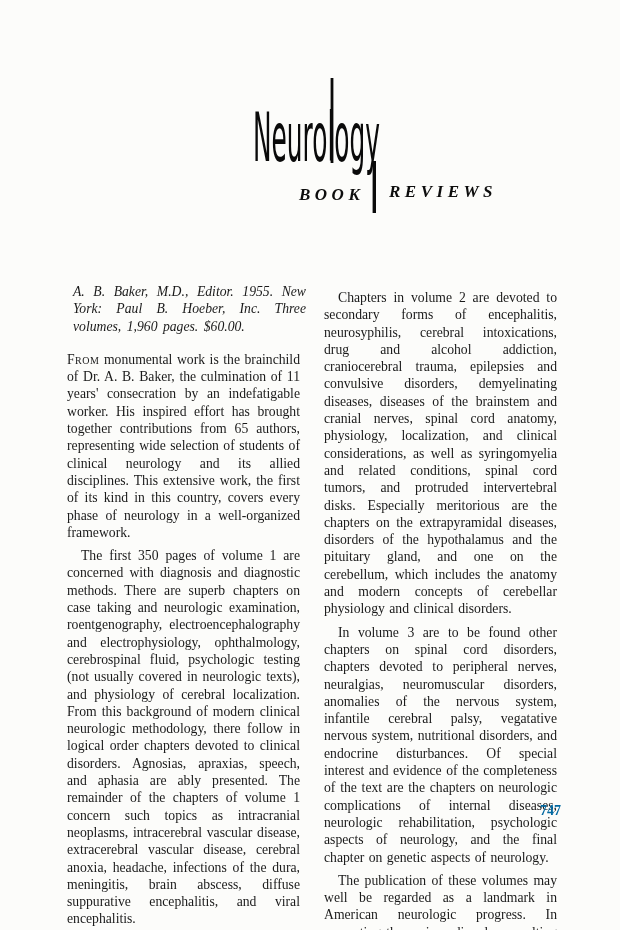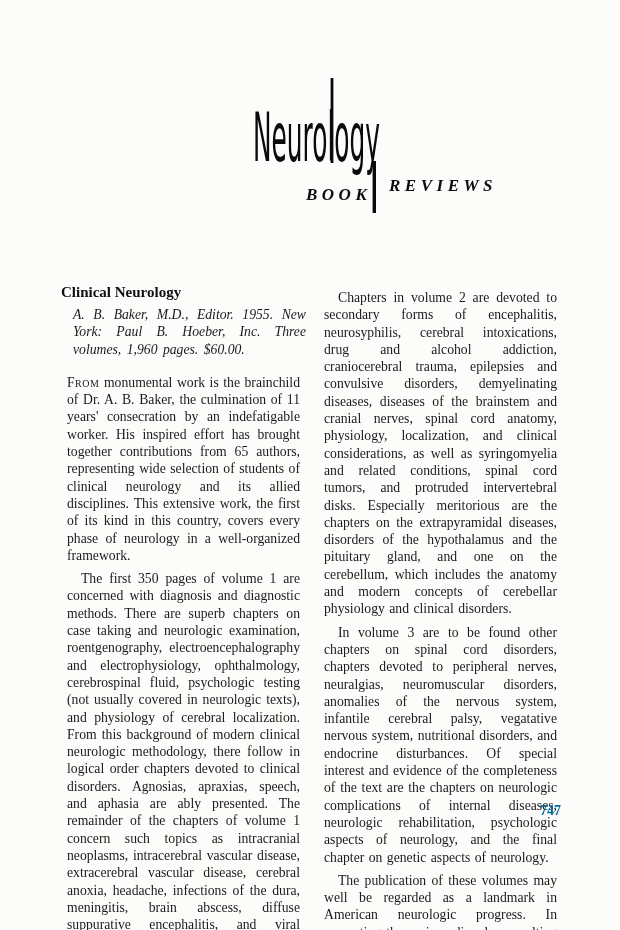--- a/index.html
+++ b/index.html
@@ -20,22 +20,22 @@
   .section-label {
     position: absolute;
     font-family: "Liberation Serif", serif;
     font-style: italic;
     font-weight: bold;
     font-size: 17px;
     letter-spacing: 4.5px;
     color: #0d0d0d;
     white-space: nowrap;
   }
-  #book-label    { left: 306px; top: 185px; }
-  #reviews-label { left: 389px; top: 176px; }
+  #book-label    { left: 299px; top: 185px; }
+  #reviews-label { left: 389px; top: 182px; }
 
   
   .column {
     position: absolute;
     top: 283px;
     width: 245px;
     font-size: 13.7px;
     line-height: 17.3px;
     text-align: justify;
     color: #1a1a1a;
@@ -81,21 +81,20 @@
   <svg id="masthead-svg" width="620" height="240" viewBox="0 0 620 240" aria-hidden="true">
     <text x="253" y="161" font-family="DejaVu Sans, sans-serif" font-size="68" textLength="127" lengthAdjust="spacingAndGlyphs" fill="#0a0a0a">Neurology</text>
     <rect x="330.6" y="78" width="2.8" height="85" fill="#0a0a0a"></rect>
     <rect x="372.6" y="161" width="3.4" height="52" fill="#0a0a0a"></rect>
   </svg>
 
   <span id="book-label" class="section-label">BOOK</span>
   <span id="reviews-label" class="section-label">REVIEWS</span>
 
   <div id="left-column" class="column">
-    <h2 class="review-title">Clinical Neurology</h2>
     <p class="citation">A. B. Baker, M.D., Editor. 1955. New York: Paul B. Hoeber, Inc. Three volumes, 1,960 pages. $60.00.</p>
     <p class="para">
       <span class="lead-smallcaps">From</span>
       <span>monumental work is the brainchild of Dr. A. B. Baker, the culmination of 11 years' consecration by an indefatigable worker. His inspired effort has brought together contributions from 65 authors, representing wide selection of students of clinical neurology and its allied disciplines. This extensive work, the first of its kind in this country, covers every phase of neurology in a well-organized framework.</span>
     </p>
     <p class="para indent">The first 350 pages of volume 1 are concerned with diagnosis and diagnostic methods. There are superb chapters on case taking and neurologic examination, roentgenography, electroencephalography and electrophysiology, ophthalmology, cerebrospinal fluid, psychologic testing (not usually covered in neurologic texts), and physiology of cerebral localization. From this background of modern clinical neurologic methodology, there follow in logical order chapters devoted to clinical disorders. Agnosias, apraxias, speech, and aphasia are ably presented. The remainder of the chapters of volume 1 concern such topics as intracranial neoplasms, intracerebral vascular disease, extracerebral vascular disease, cerebral anoxia, headache, infections of the dura, meningitis, brain abscess, diffuse suppurative encephalitis, and viral encephalitis.</p>
   </div>
 
   <div id="right-column" class="column">
     <p class="para indent">Chapters in volume 2 are devoted to secondary forms of encephalitis, neurosyphilis, cerebral intoxications, drug and alcohol addiction, craniocerebral trauma, epilepsies and convulsive disorders, demyelinating diseases, diseases of the brainstem and cranial nerves, spinal cord anatomy, physiology, localization, and clinical considerations, as well as syringomyelia and related conditions, spinal cord tumors, and protruded intervertebral disks. Especially meritorious are the chapters on the extrapyramidal diseases, disorders of the hypothalamus and the pituitary gland, and one on the cerebellum, which includes the anatomy and modern concepts of cerebellar physiology and clinical disorders.</p>

